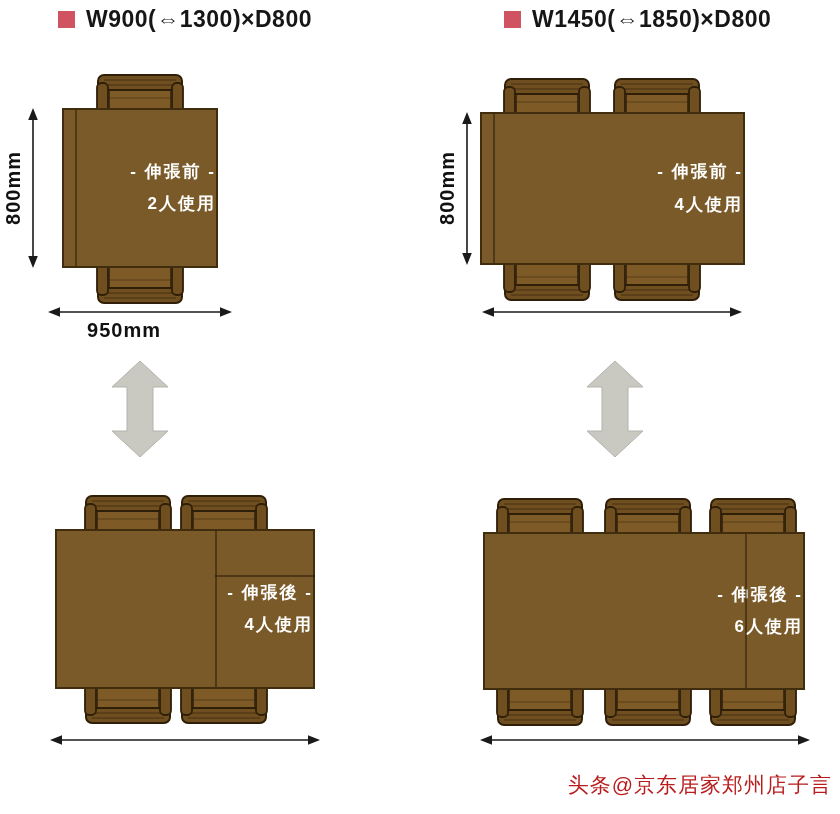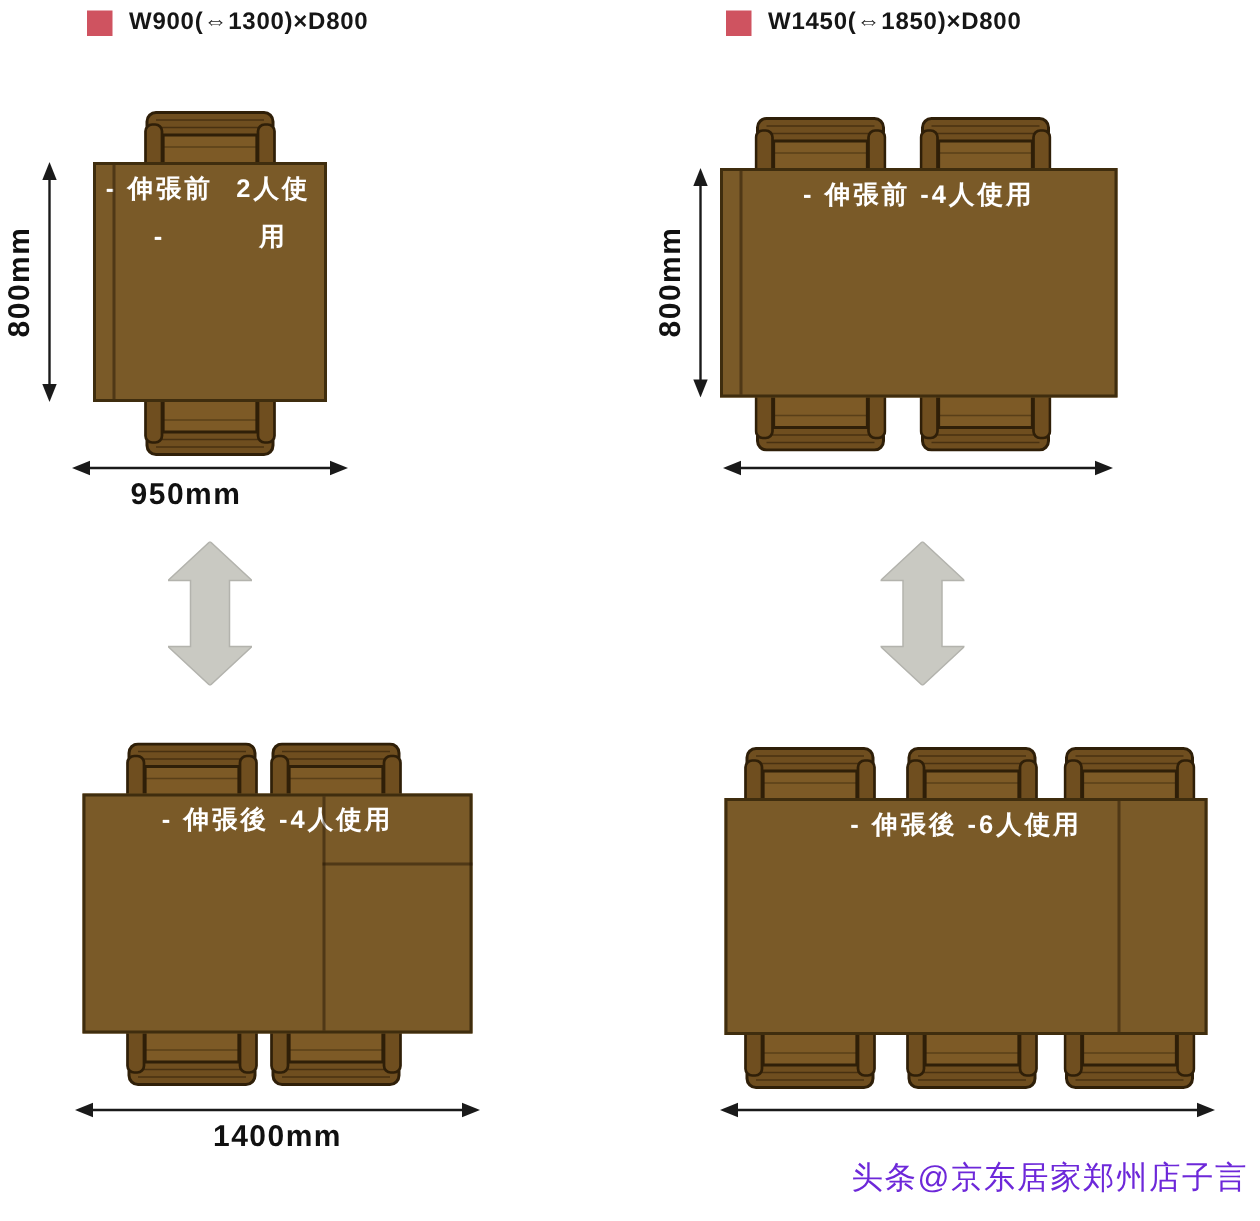--- a/index.html
+++ b/index.html
@@ -3,49 +3,49 @@
 <meta charset="utf-8">
 <style>
   html,body { margin:0; padding:0; background:#ffffff; }
   .canvas {
     position:relative; width:840px; height:814px; margin:0 auto;
     background:#ffffff; overflow:visible;
     font-family:"Liberation Sans","DejaVu Sans",sans-serif;
   }
   .col-header {
     position:absolute; display:flex; align-items:center; gap:11px;
-    font-size:16px; font-weight:600; color:#161616; letter-spacing:.5px;
+    font-size:23px; font-weight:600; color:#161616; letter-spacing:.5px;
   }
   .legend-square { width:17px; height:17px; background:var(--accent-red); flex:0 0 auto; }
 
   .table {
     position:absolute; box-sizing:border-box; z-index:2;
     background:var(--table-brown); border:2px solid var(--table-border);
-    display:flex; flex-direction:row; align-items:flex-start; justify-content:center;
+    display:flex; flex-direction:column; align-items:flex-end; justify-content:center;
     color:#ffffff; font-weight:bold; font-size:17px; letter-spacing:2px;
     line-height:1.9; text-align:center;
   }
   .seam-v { position:absolute; top:0; bottom:0; width:2px; background:rgba(35,22,4,.5); }
   .seam-h { position:absolute; height:2px; background:rgba(35,22,4,.5); }
 
   .chair { position:absolute; width:88px; height:52px; z-index:1; }
   .chair.flip { transform:rotate(180deg); }
 
   .dim { position:absolute; z-index:3; }
   .dim-label {
     position:absolute; z-index:3; font-size:20px; font-weight:bold; color:#111;
     text-align:center; letter-spacing:1px; height:20px; line-height:20px;
   }
   .dim-label.vert { transform:rotate(-90deg); }
 
   .expand-arrow { position:absolute; z-index:1; }
 
   .watermark {
     position:absolute; right:8px; top:771px; font-size:21px; font-weight:500;
-    color:#6d28d9; letter-spacing:1px;
+    color:#b91c1c; letter-spacing:1px;
   }
 </style>
 </head>
 <body>
 
 <div class="canvas">
 
   <svg width="0" height="0" style="position:absolute" aria-hidden="true">
     <defs>
       <symbol id="chair-sym" viewBox="0 0 88 52">
@@ -57,21 +57,21 @@
         <rect x="1" y="9" width="11" height="42" rx="4.5" fill="var(--chair-fill)" stroke="var(--chair-stroke)" stroke-width="1.8"></rect>
         <rect x="76" y="9" width="11" height="42" rx="4.5" fill="var(--chair-fill)" stroke="var(--chair-stroke)" stroke-width="1.8"></rect>
       </symbol>
     </defs>
   </svg>
 
   <div class="col-header" style="left:58px;top:6px">
     <span class="legend-square"></span>
     <span>W900(⇔1300)×D800</span>
   </div>
-  <div class="col-header" style="left:484px;top:6px">
+  <div class="col-header" style="left:504px;top:6px">
     <span class="legend-square"></span>
     <span>W1450(⇔1850)×D800</span>
   </div>
 
   <svg class="chair" style="left:96px;top:74px" viewBox="0 0 88 52">
       <use href="#chair-sym"></use>
     </svg>
   <svg class="chair flip" style="left:96px;top:252px" viewBox="0 0 88 52">
       <use href="#chair-sym"></use>
     </svg>
@@ -118,21 +118,20 @@
     <span class="seam-h" style="top:44px;left:158px;width:100px"></span>
     <span>- 伸張後 -</span>
     <span>4人使用</span>
   </div>
 
   <svg class="dim" style="left:50px;top:734px" width="270" height="12">
     <line x1="10" y1="6" x2="260" y2="6" stroke="var(--dim-color)" stroke-width="1.6"></line>
     <polygon points="0,6 12,1.2 12,10.8" fill="var(--dim-color)"></polygon>
     <polygon points="270,6 258,1.2 258,10.8" fill="var(--dim-color)"></polygon>
   </svg>
-  <div class="dim-label" style="left:115px;top:748px;width:140px">1400mm</div>
 
   <svg class="chair" style="left:503px;top:78px" viewBox="0 0 88 52">
       <use href="#chair-sym"></use>
     </svg>
   <svg class="chair" style="left:613px;top:78px" viewBox="0 0 88 52">
       <use href="#chair-sym"></use>
     </svg>
   <svg class="chair flip" style="left:503px;top:249px" viewBox="0 0 88 52">
       <use href="#chair-sym"></use>
     </svg>

